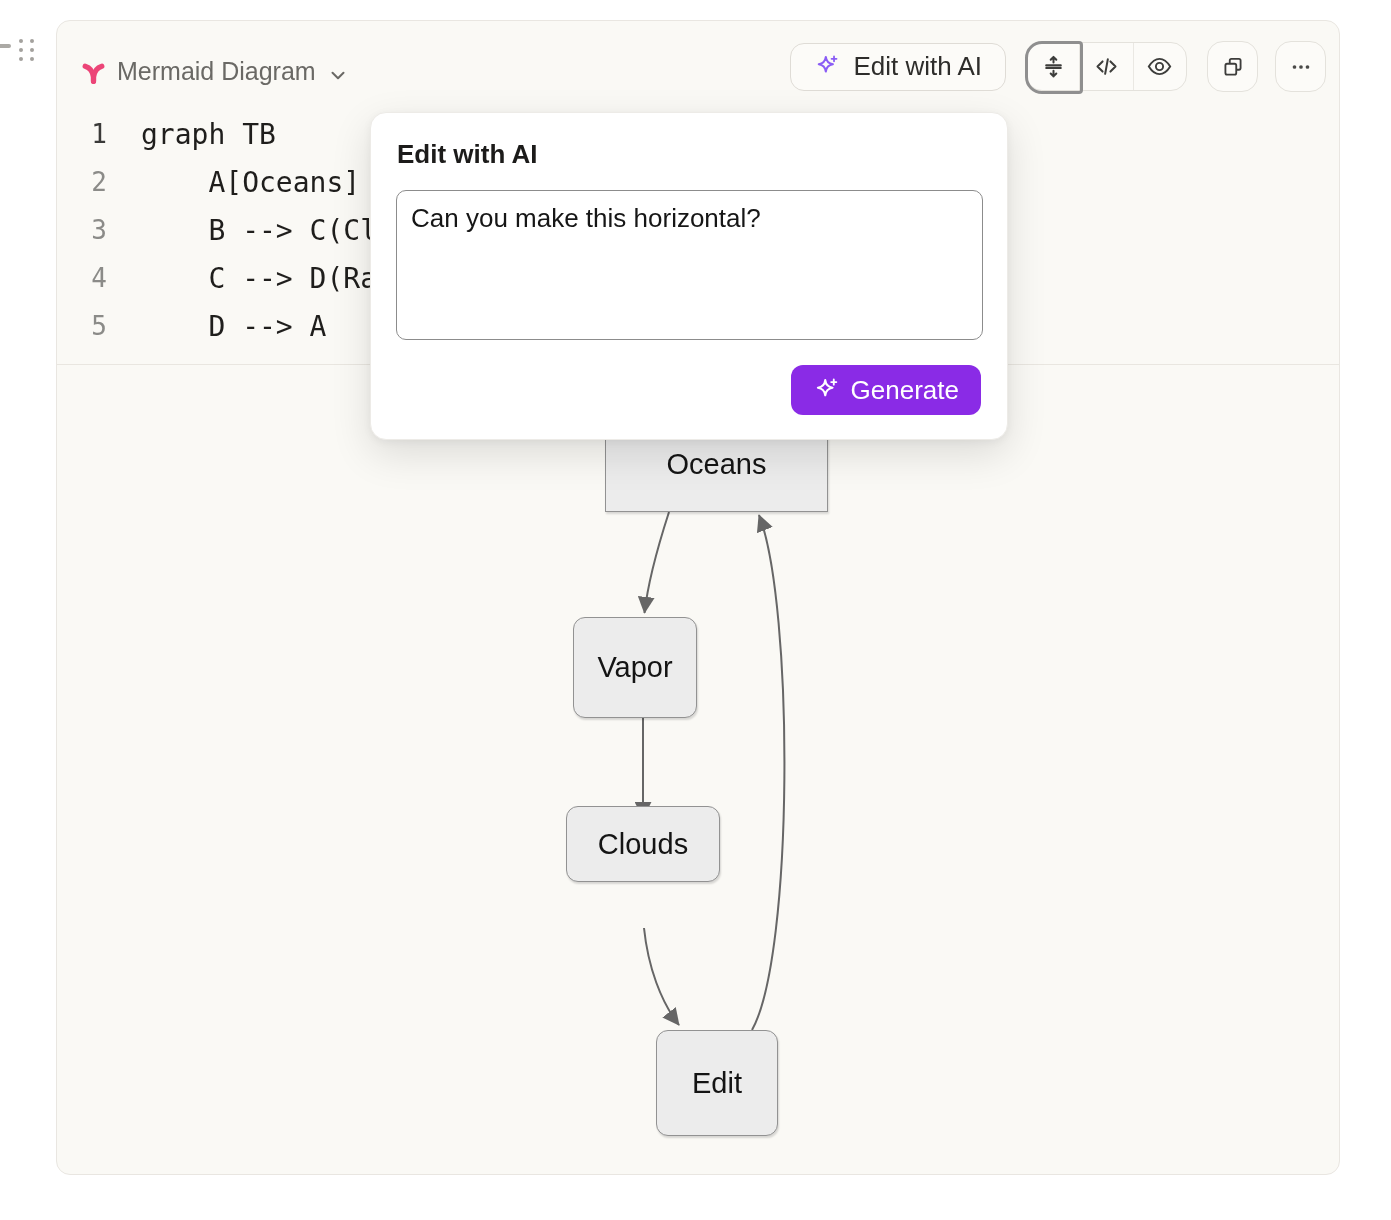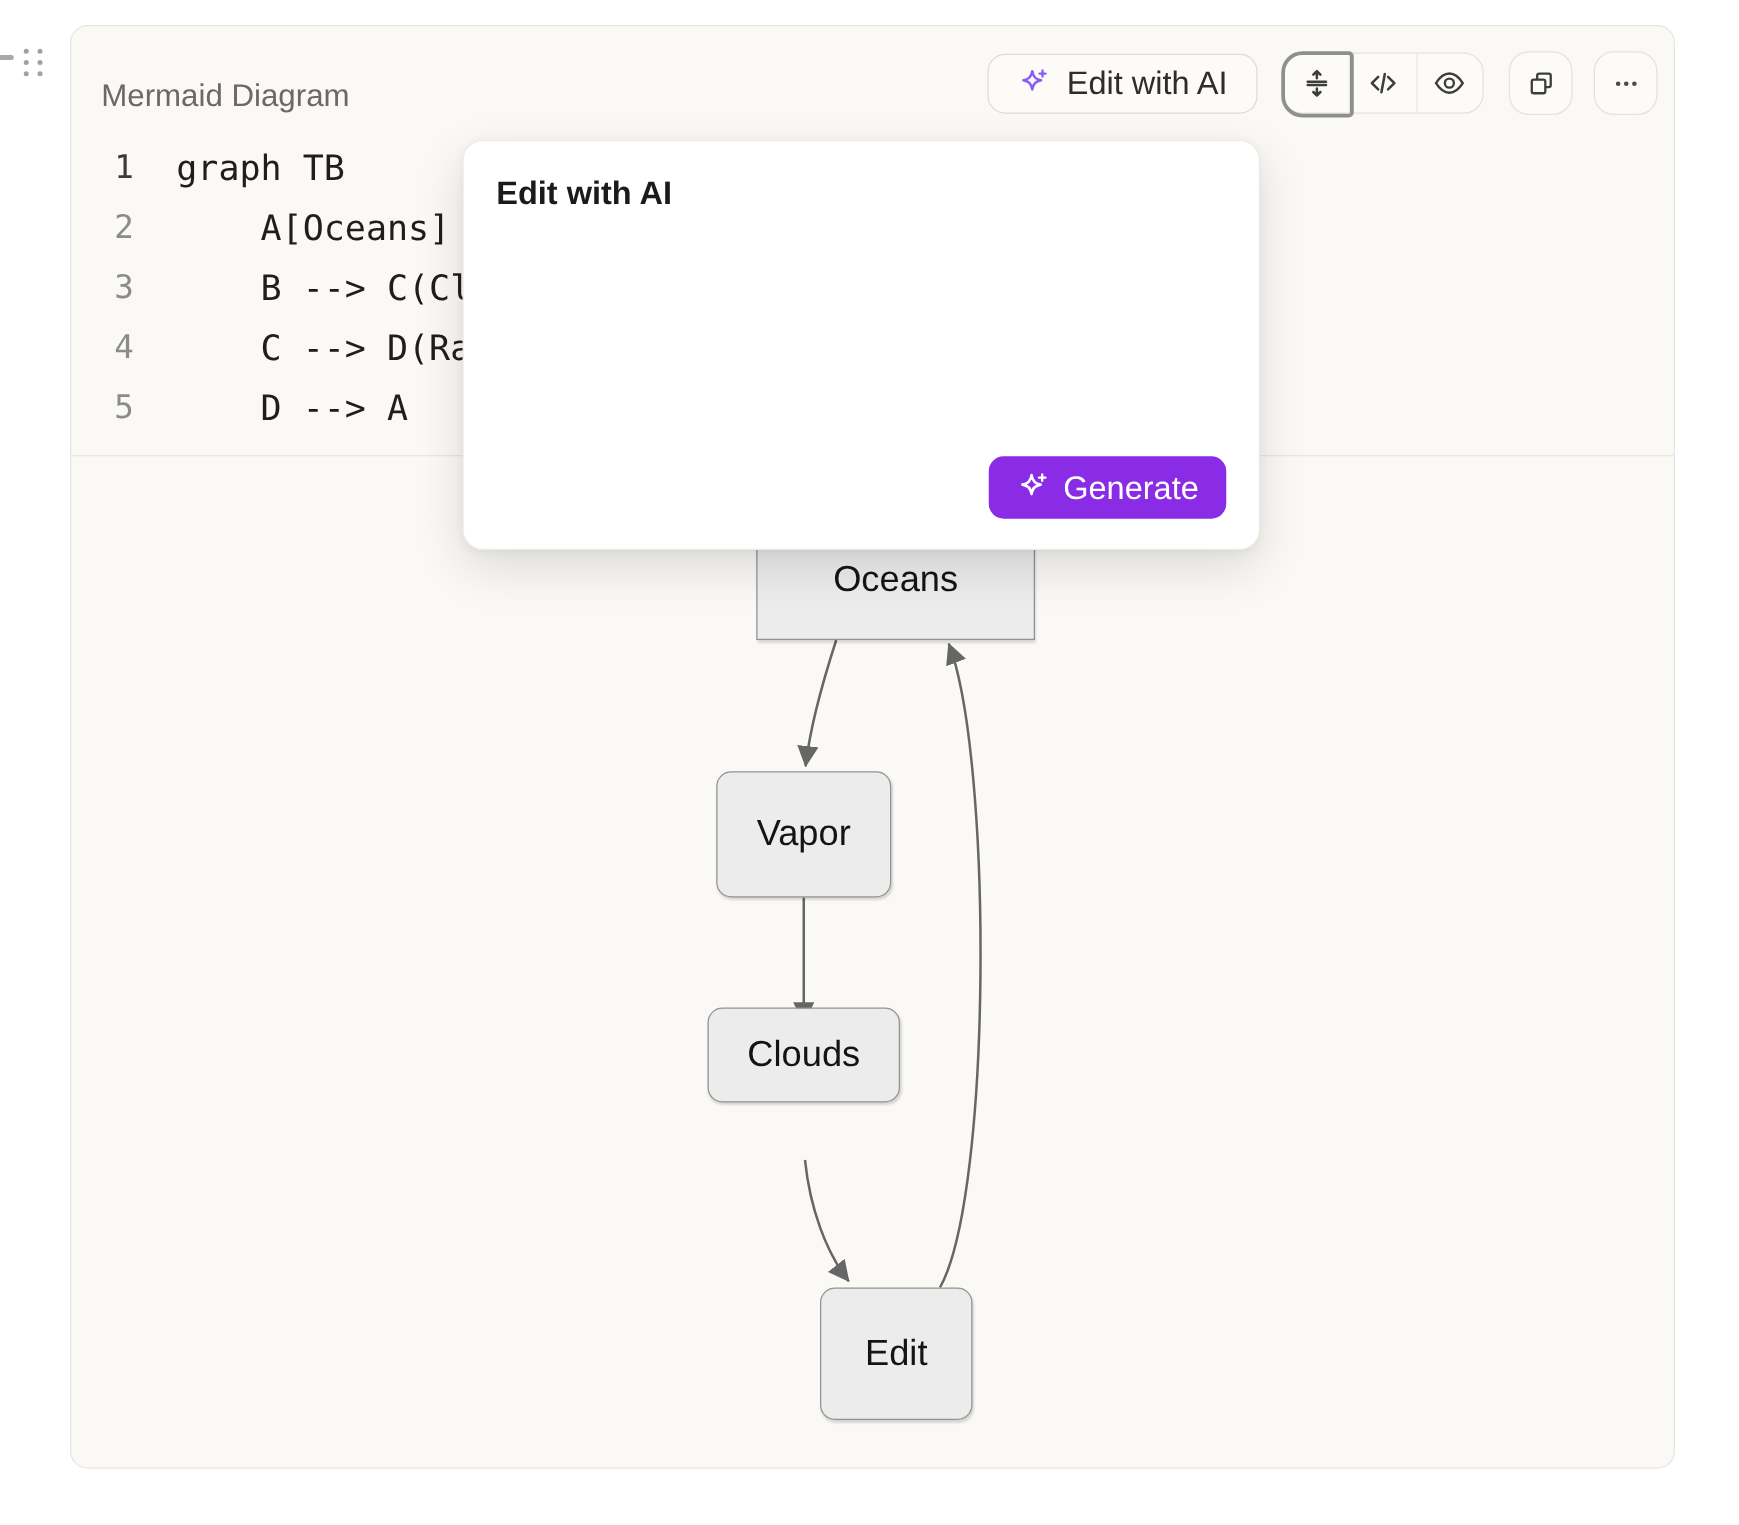--- a/index.html
+++ b/index.html
@@ -14,21 +14,21 @@
                grid-template-columns:4px 4px; grid-auto-rows:4px;
                column-gap:7px; row-gap:5px; }
   .drag-dots i { width:4px; height:4px; border-radius:50%; background:#A3A19D; }
 
   
   .card { position:absolute; left:56px; top:20px; width:1284px; height:1155px;
           background:#FAF9F5; border:1px solid #E9E6E1; border-radius:14px; }
 
   
   .title-group { position:absolute; left:24px; top:31px; height:34px;
-                 display:flex; align-items:flex-end; gap:11px; cursor:pointer;flex-direction:column; }
+                 display:flex; align-items:flex-end; gap:11px; cursor:pointer; }
   .title-text { font-size:25px; color:#6A6965; }
   .toolbar { position:absolute; top:20px; right:13px; height:51px;
              display:flex; align-items:center; }
   .btn-edit-ai { display:flex; align-items:center; gap:12px; height:48px;
                  padding:0 23px; border:1px solid #DFDCD6; border-radius:14px;
                  background:#FCFBF8; font-size:26px; color:#2E2D2B; cursor:pointer; }
   .segmented { position:relative; margin-left:20px; width:161px; height:49px;
                border:1px solid #E4E2DC; border-radius:16px; background:#FCFBF8;
                display:flex; }
   .seg-cell { flex:1; display:flex; align-items:center; justify-content:center;
@@ -55,21 +55,21 @@
              background:#E9E6E0; }
 
   
   .diagram { position:absolute; left:0; top:344px; width:1282px; height:809px; }
   .edges { position:absolute; left:0; top:0; }
   .node { position:absolute; display:flex; align-items:center; justify-content:center;
           background:#ECECEC; border:1.5px solid #929292; color:#141414;
           font-size:29px; box-shadow:1px 2px 2px rgba(0,0,0,0.14); }
   .node.rounded { border-radius:12px; }
   .node-oceans { left:548px; top:51px;  width:223px; height:96px;text-align:center; }
-  .node-vapor  { left:516px; top:252px; width:140px; height:101px; }
+  .node-vapor  { left:516px; top:252px; width:124px; height:101px; }
   .node-clouds { left:509px; top:441px; width:154px; height:76px; }
   .node-rain   { left:599px; top:665px; width:122px; height:106px; }
 
   
   .popup { position:absolute; left:370px; top:112px; width:638px; height:328px;
            background:#ffffff; border:1px solid #EDEBE7; border-radius:16px;
            box-shadow:0 14px 40px rgba(0,0,0,0.12), 0 2px 8px rgba(0,0,0,0.05);
            z-index:10; }
   .popup-title { position:absolute; left:26px; top:26px; font-size:26px;
                  font-weight:700; color:#1C1B1A; }
@@ -206,20 +206,21 @@
         <span>Clouds</span>
       </div>
       <div class="node rounded node-rain">
         <span>Edit</span>
       </div>
     </div>
   </div>
 
   <div class="popup">
     <div class="popup-title">Edit with AI</div>
+    <textarea class="prompt-input" spellcheck="false" style="">Can you make this horizontal?</textarea>
     <button class="btn-generate">
       <svg width="28" height="28" viewBox="0 0 24 24">
         <path d="M10.5 3.5 C11 7.6 12.8 9.4 16.8 10 C12.8 10.6 11 12.4 10.5 16.5 C10 12.4 8.2 10.6 4.2 10 C8.2 9.4 10 7.6 10.5 3.5 Z" fill="none" stroke="#ffffff" stroke-width="1.8" stroke-linejoin="round"></path>
         <path d="M17.8 3 L17.8 7.4 M15.6 5.2 L20 5.2" fill="none" stroke="#ffffff" stroke-width="1.6" stroke-linecap="round"></path>
       </svg>
       <span>Generate</span>
     </button>
   </div>
 
 </div>

